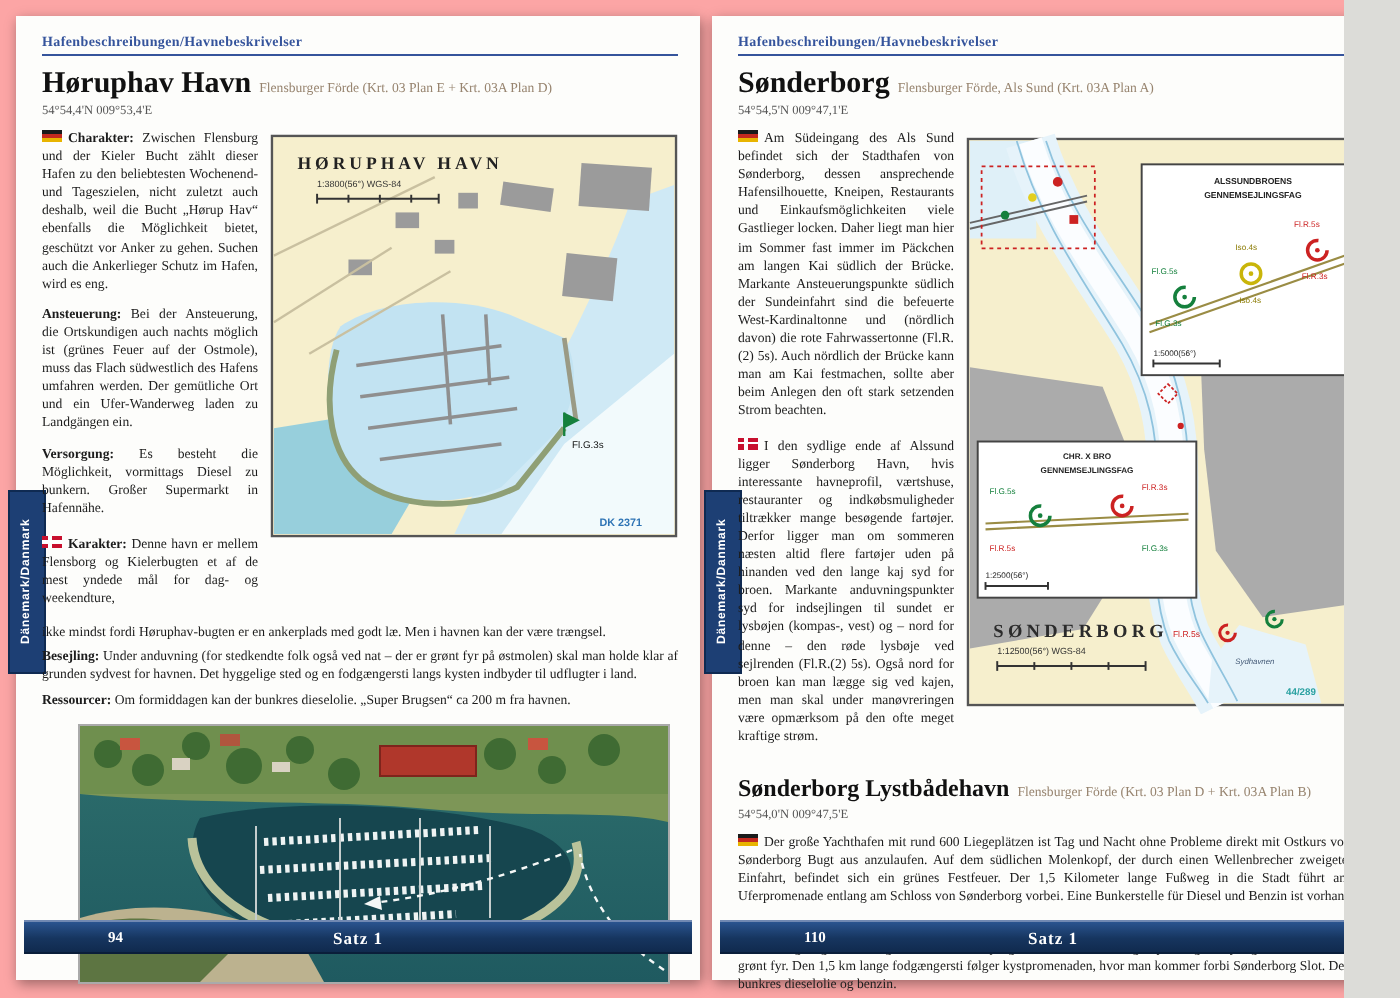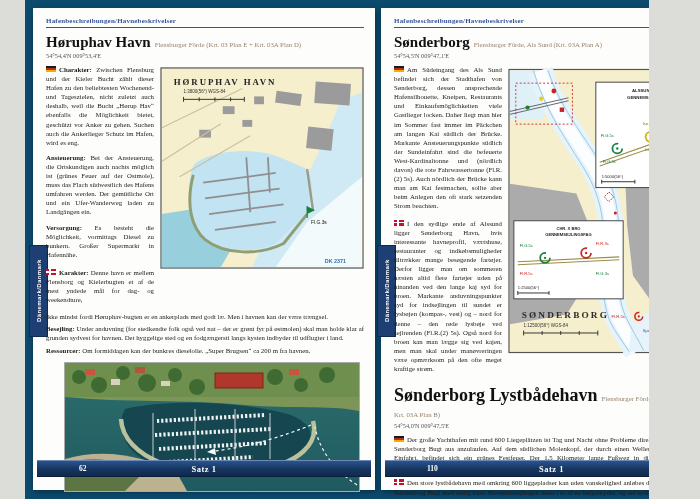--- a/index.html
+++ b/index.html
@@ -1,17 +1,17 @@
 <!DOCTYPE html>
 <html><head>
 <meta charset="utf-8">
 <style>
   html,body{margin:0;padding:0;background:#dcdcd8;}
-  .canvas{position:relative;width:624px;height:499px;background:#0c4a6e;overflow:hidden;
-          font-family:"Liberation Serif",serif;margin-left:25px;}
+  .canvas{position:relative;width:672px;height:499px;background:#fca5a5;overflow:hidden;
+          font-family:"Liberation Serif",serif;}
   .page{position:absolute;top:8px;width:342px;height:482px;background:#fdfdfb;
         box-shadow:1px 2px 6px rgba(0,0,0,.38);}
   .page.left{left:8px;}
   .page.right{left:356px;width:341px;}
   .page-inner{position:absolute;inset:0;padding:9px 11px 0 13px;box-sizing:border-box;}
   .running-head{font-size:7px;font-weight:bold;color:#35549c;letter-spacing:.2px;
         padding-bottom:2px;border-bottom:1.4px solid #35549c;margin-bottom:6px;}
   .title-row{line-height:1;}
   .title{font-size:15px;font-weight:bold;color:#111;}
   .subtitle{font-size:6.8px;color:#97846f;margin-left:4px;}
@@ -174,21 +174,21 @@
               <line x1="205" y1="50" x2="205" y2="96"></line>
           </g>
           <path d="M0,96 C40,84 82,94 112,110 L122,128 L0,128 Z" fill="#bcb28f"></path>
           <path d="M0,100 C30,92 58,98 80,108 L60,128 L0,128 Z" fill="#5d7542"></path>
           <path d="M292,122 C268,106 254,86 250,64 M246,62 C222,72 184,84 150,88" stroke="#f5f8f7" stroke-width="1.2" stroke-dasharray="3,3" fill="none"></path>
           <polygon points="150,85 142,89 151,92" fill="#f5f8f7"></polygon>
         </svg>
       </div>
 
       <div class="footer-bar">
-        <span class="pageno">62</span>
+        <span class="pageno">94</span>
         <span class="satz">Satz 1</span>
       </div>
     </div>
   </div>
 
   <div class="page right">
     <div class="side-tab">Dänemark/Danmark</div>
     <div class="page-inner">
       <div class="running-head">Hafenbeschreibungen/Havnebeskrivelser</div>
 
@@ -301,21 +301,21 @@
               <circle cx="158" cy="247" r="1.1" fill="#15803d"></circle>
             </g>
             <text x="138" y="270" font-size="4" font-style="italic" fill="#445a77">Sydhavnen</text>
             <text x="164" y="286" font-size="5" font-weight="bold" fill="#2aa1a1">44/289</text>
           </svg>
         </div>
       </div>
 
       <div class="art2">
         <div class="title-row">
-          <span class="title" style="font-size:18px;">Sønderborg Lystbådehavn</span><span class="subtitle">Flensburger Förde  (Krt. 03 Plan D + Krt. 03A Plan B)</span>
+          <span class="title" style="font-size:12px;">Sønderborg Lystbådehavn</span><span class="subtitle">Flensburger Förde  (Krt. 03 Plan D + Krt. 03A Plan B)</span>
         </div>
         <div class="coords">54°54,0'N  009°47,5'E</div>
         <div class="wide-text">
           <p style="margin-bottom:7px;"><span class="flag de"></span><span>Der große Yachthafen mit rund 600 Liegeplätzen ist Tag und Nacht ohne Probleme direkt mit Ostkurs von der Sønderborg Bugt aus anzulaufen. Auf dem südlichen Molenkopf, der durch einen Wellenbrecher zweigeteilten Einfahrt, befindet sich ein grünes Festfeuer. Der 1,5 Kilometer lange Fußweg in die Stadt führt an der Uferpromenade entlang am Schloss von Sønderborg vorbei. Eine Bunkerstelle für Diesel und Benzin ist vorhanden.</span></p>
           <p style="margin-bottom:0;"><span class="flag dk"></span><span>Den store lystbådehavn med omkring 600 liggepladser kan uden vanskelighed anløbes døgnet rundt direkte fra Sønderborg Bugt med østlig kurs.  Havneindsejlingen deles i to af en bølgebryder, og det sydlige molehoved har fast grønt fyr.  Den 1,5 km lange fodgængersti følger kystpromenaden, hvor man kommer forbi Sønderborg Slot.  Der kan bunkres dieselolie og benzin.</span></p>
         </div>
       </div>
 
       <div class="footer-bar">
         <span class="pageno">110</span>

